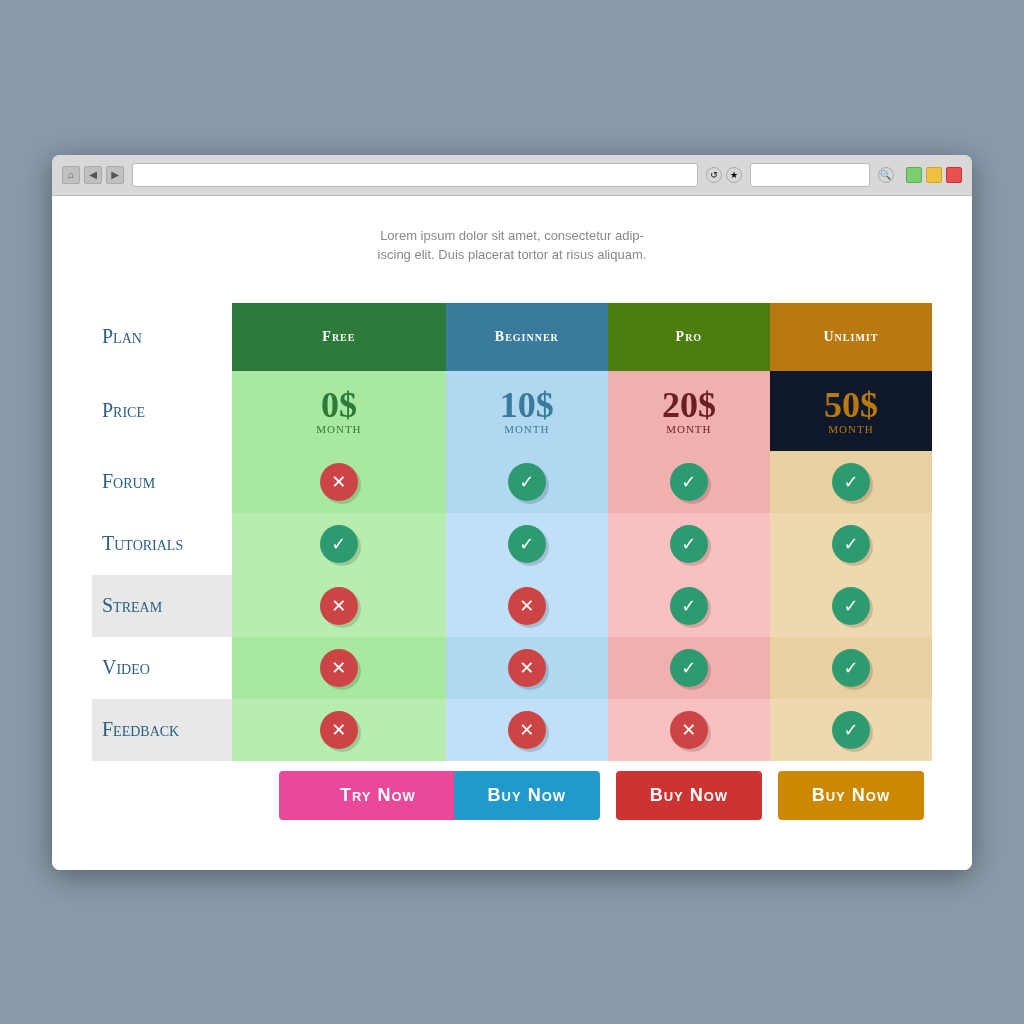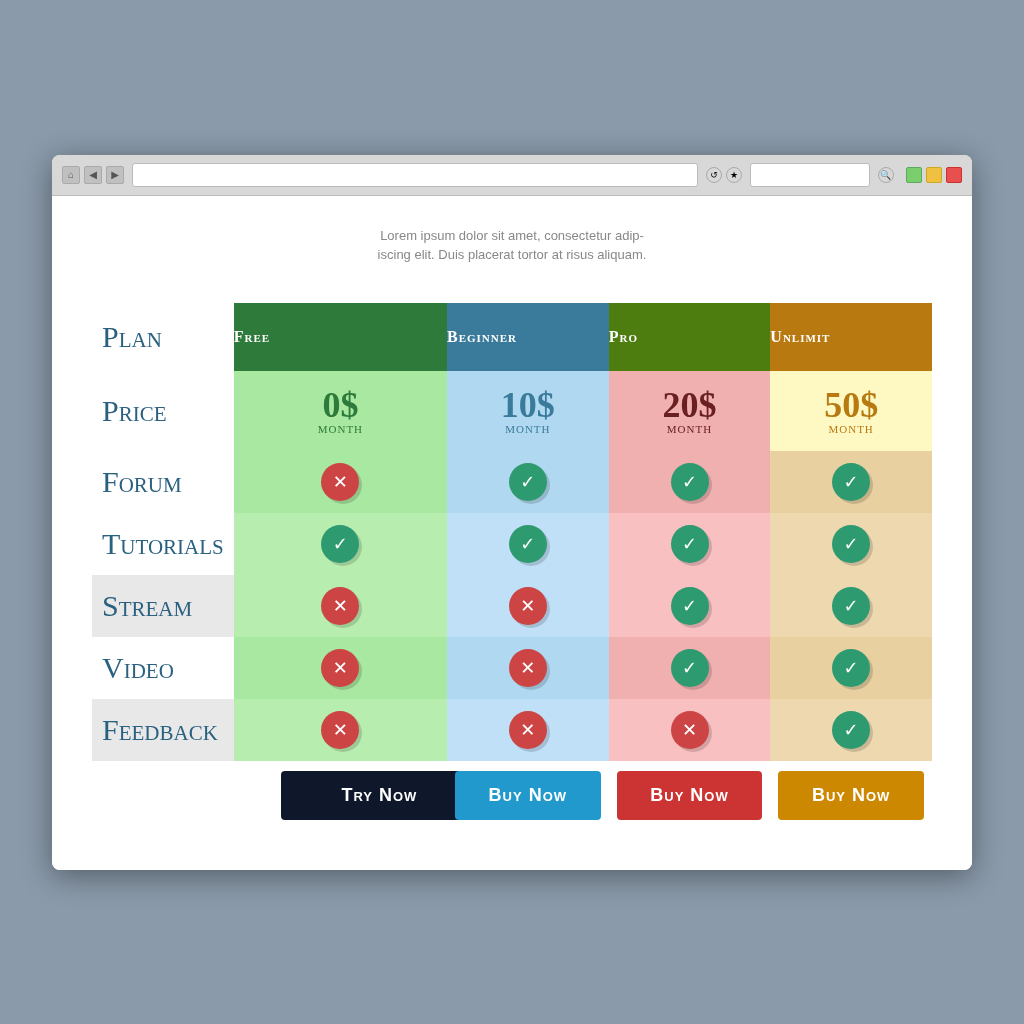--- a/index.html
+++ b/index.html
@@ -121,60 +121,61 @@
 
     .pricing-table {
       width: 100%;
       border-collapse: separate;
       border-spacing: 0;
     }
 
     
     .row-label {
       width: 140px;
-      font-size: 30px;
+      font-size: 20px;
       font-variant: small-caps;
       color: #2a6080;
       padding: 0 10px;
       text-align: left;
       vertical-align: middle;
     }
 
     .row-label.alt {
       background: #e8e8e8;
       margin-left: 28px;
     }
 
     
     .plan-header {
       height: 68px;
-      font-size: 16px;
+      font-size: 14px;
       font-variant: small-caps;
       color: white;
+      text-align: center;
       vertical-align: middle;
       font-weight: bold;
       letter-spacing: 1px;
     }
 
     .plan-free-header { background: #2d7a3a; }
     .plan-beginner-header { background: #3a7a9a; }
     .plan-pro-header { background: #4d7c0f; }
     .plan-unlimit-header { background: #b87a10; }
 
     
     .price-cell {
       height: 80px;
       text-align: center;
       vertical-align: middle;
     }
 
     .price-free { background: #a8e8a0; }
     .price-beginner { background: #b0d8f0; }
     .price-pro { background: #f0b0b0; }
-    .price-unlimit { background: #fef9c3; }
+    .price-unlimit { background: #0f172a; }
 
     .price-amount {
       font-size: 36px;
       font-weight: bold;
       line-height: 1;
     }
 
     .price-period {
       font-size: 11px;
       text-transform: uppercase;
@@ -241,21 +242,21 @@
       font-size: 18px;
       font-variant: small-caps;
       color: white;
       border: none;
       border-radius: 4px;
       cursor: pointer;
       font-weight: bold;
       letter-spacing: 1px;
     }
 
-    .btn-free { background: #0f172a; margin-left: 39px; }
+    .btn-free { background: #ec4899; margin-left: 39px; }
     .btn-beginner { background: #2299cc; }
     .btn-pro { background: #cc3333; }
     .btn-unlimit { background: #cc8800; }
 
     .plan-label-empty {
       width: 140px;
     }
   </style>
 </head>
 <body>

